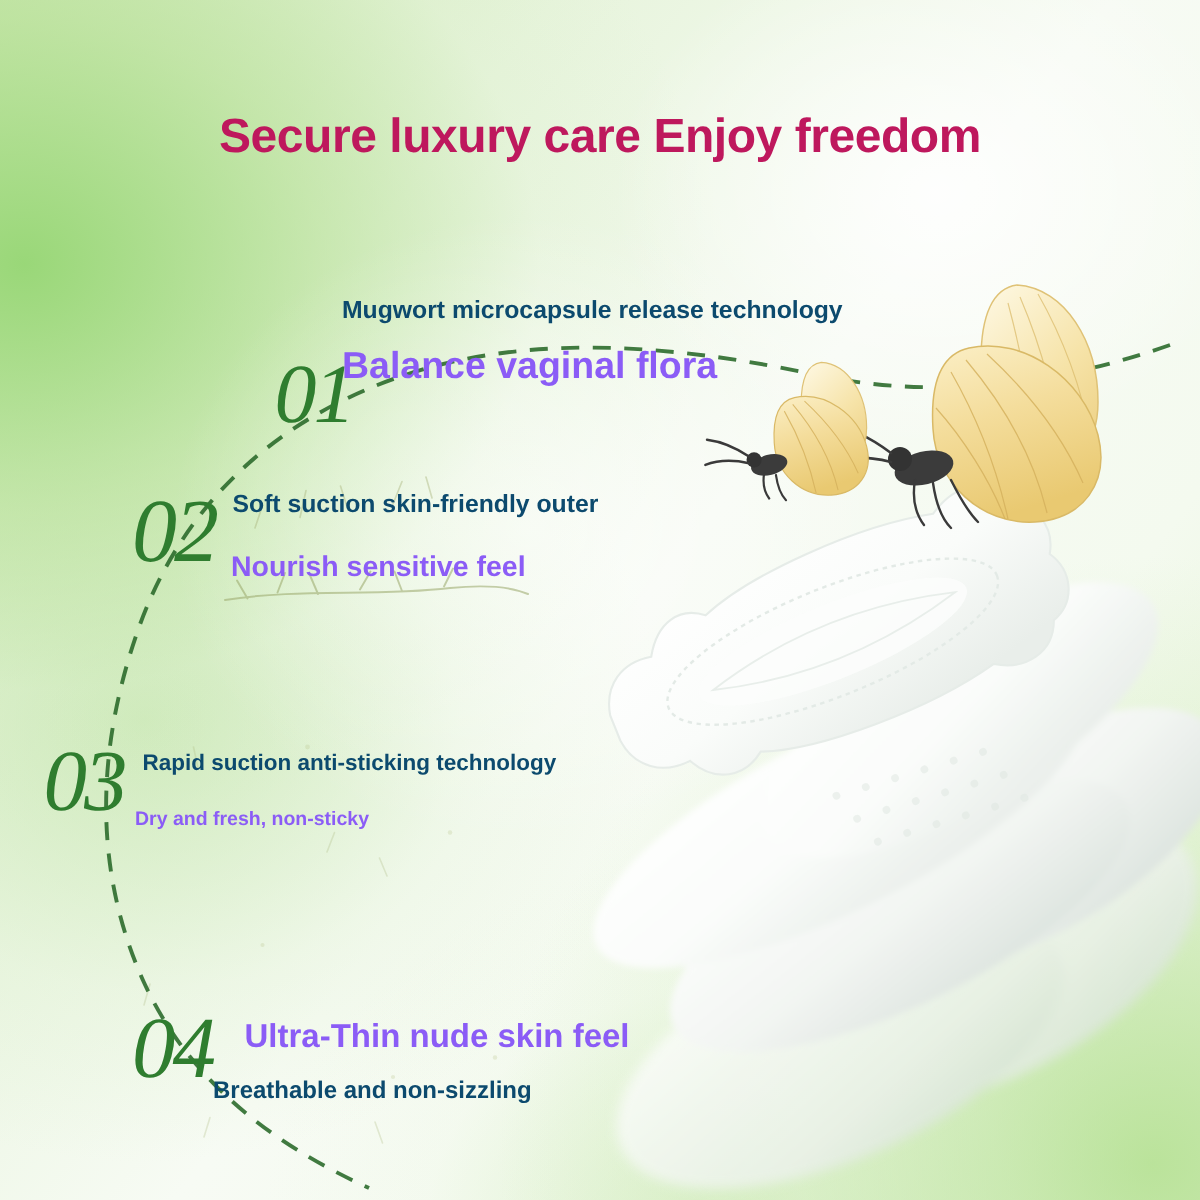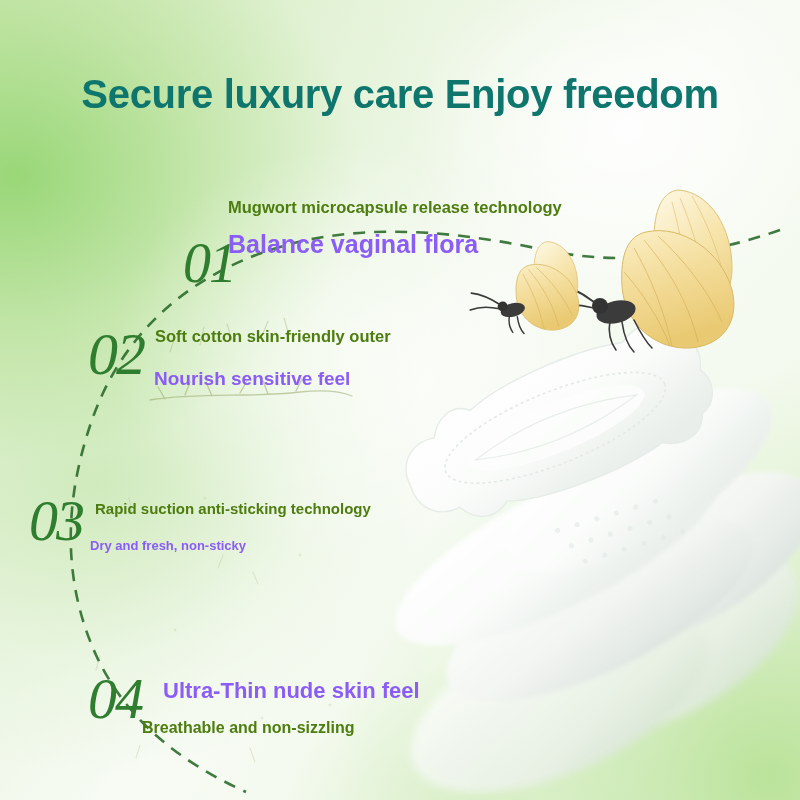--- a/index.html
+++ b/index.html
@@ -33,23 +33,23 @@
   .bg-hilite {
     background:
       radial-gradient(ellipse 300px 240px at 78% 16%, rgba(255,255,255,0.85) 0%, rgba(255,255,255,0) 72%),
       radial-gradient(ellipse 340px 300px at 44% 44%, rgba(255,255,255,0.60) 0%, rgba(255,255,255,0) 70%);
   }
 
   
   .headline {
     position:absolute; left:0; top:72px; width:800px;
     text-align:center;
-    font-size:40px; font-weight:bold;
+    font-size:32px; font-weight:bold;
     letter-spacing:-0.3px;
-    color:#0f766e;
+    color:#be185d;
     white-space:nowrap;
   }
 
   
   .deco { position:absolute; inset:0; width:800px; height:800px; pointer-events:none; }
 
   
   .feature { position:absolute; }
 
   .num {
@@ -57,21 +57,21 @@
     font-family:"Liberation Serif", serif;
     font-style:italic;
     font-weight:normal;
     color:#2f7d2f;
     line-height:1;
     letter-spacing:-2px;
   }
 
   .f-small {
     position:absolute;
-    color:#4d7c0f;
+    color:#0c4a6e;
     font-weight:bold;
     white-space:nowrap;
   }
 
   .f-big {
     position:absolute;
     color:#8b5cf6;
     font-weight:bold;
     white-space:nowrap;
   }
@@ -302,21 +302,21 @@
   <div class="headline">Secure luxury care Enjoy freedom</div>
 
   <div class="feature" id="feat1">
     <div class="num">01</div>
     <div class="f-small">Mugwort microcapsule release technology</div>
     <div class="f-big">Balance vaginal flora</div>
   </div>
 
   <div class="feature" id="feat2">
     <div class="num">02</div>
-    <div class="f-small">Soft cotton skin-friendly outer</div>
+    <div class="f-small">Soft suction skin-friendly outer</div>
     <div class="f-big">Nourish sensitive feel</div>
   </div>
 
   <div class="feature" id="feat3">
     <div class="num">03</div>
     <div class="f-small">Rapid suction anti-sticking technology</div>
     <div class="f-big">Dry and fresh, non-sticky</div>
   </div>
 
   <div class="feature" id="feat4">

